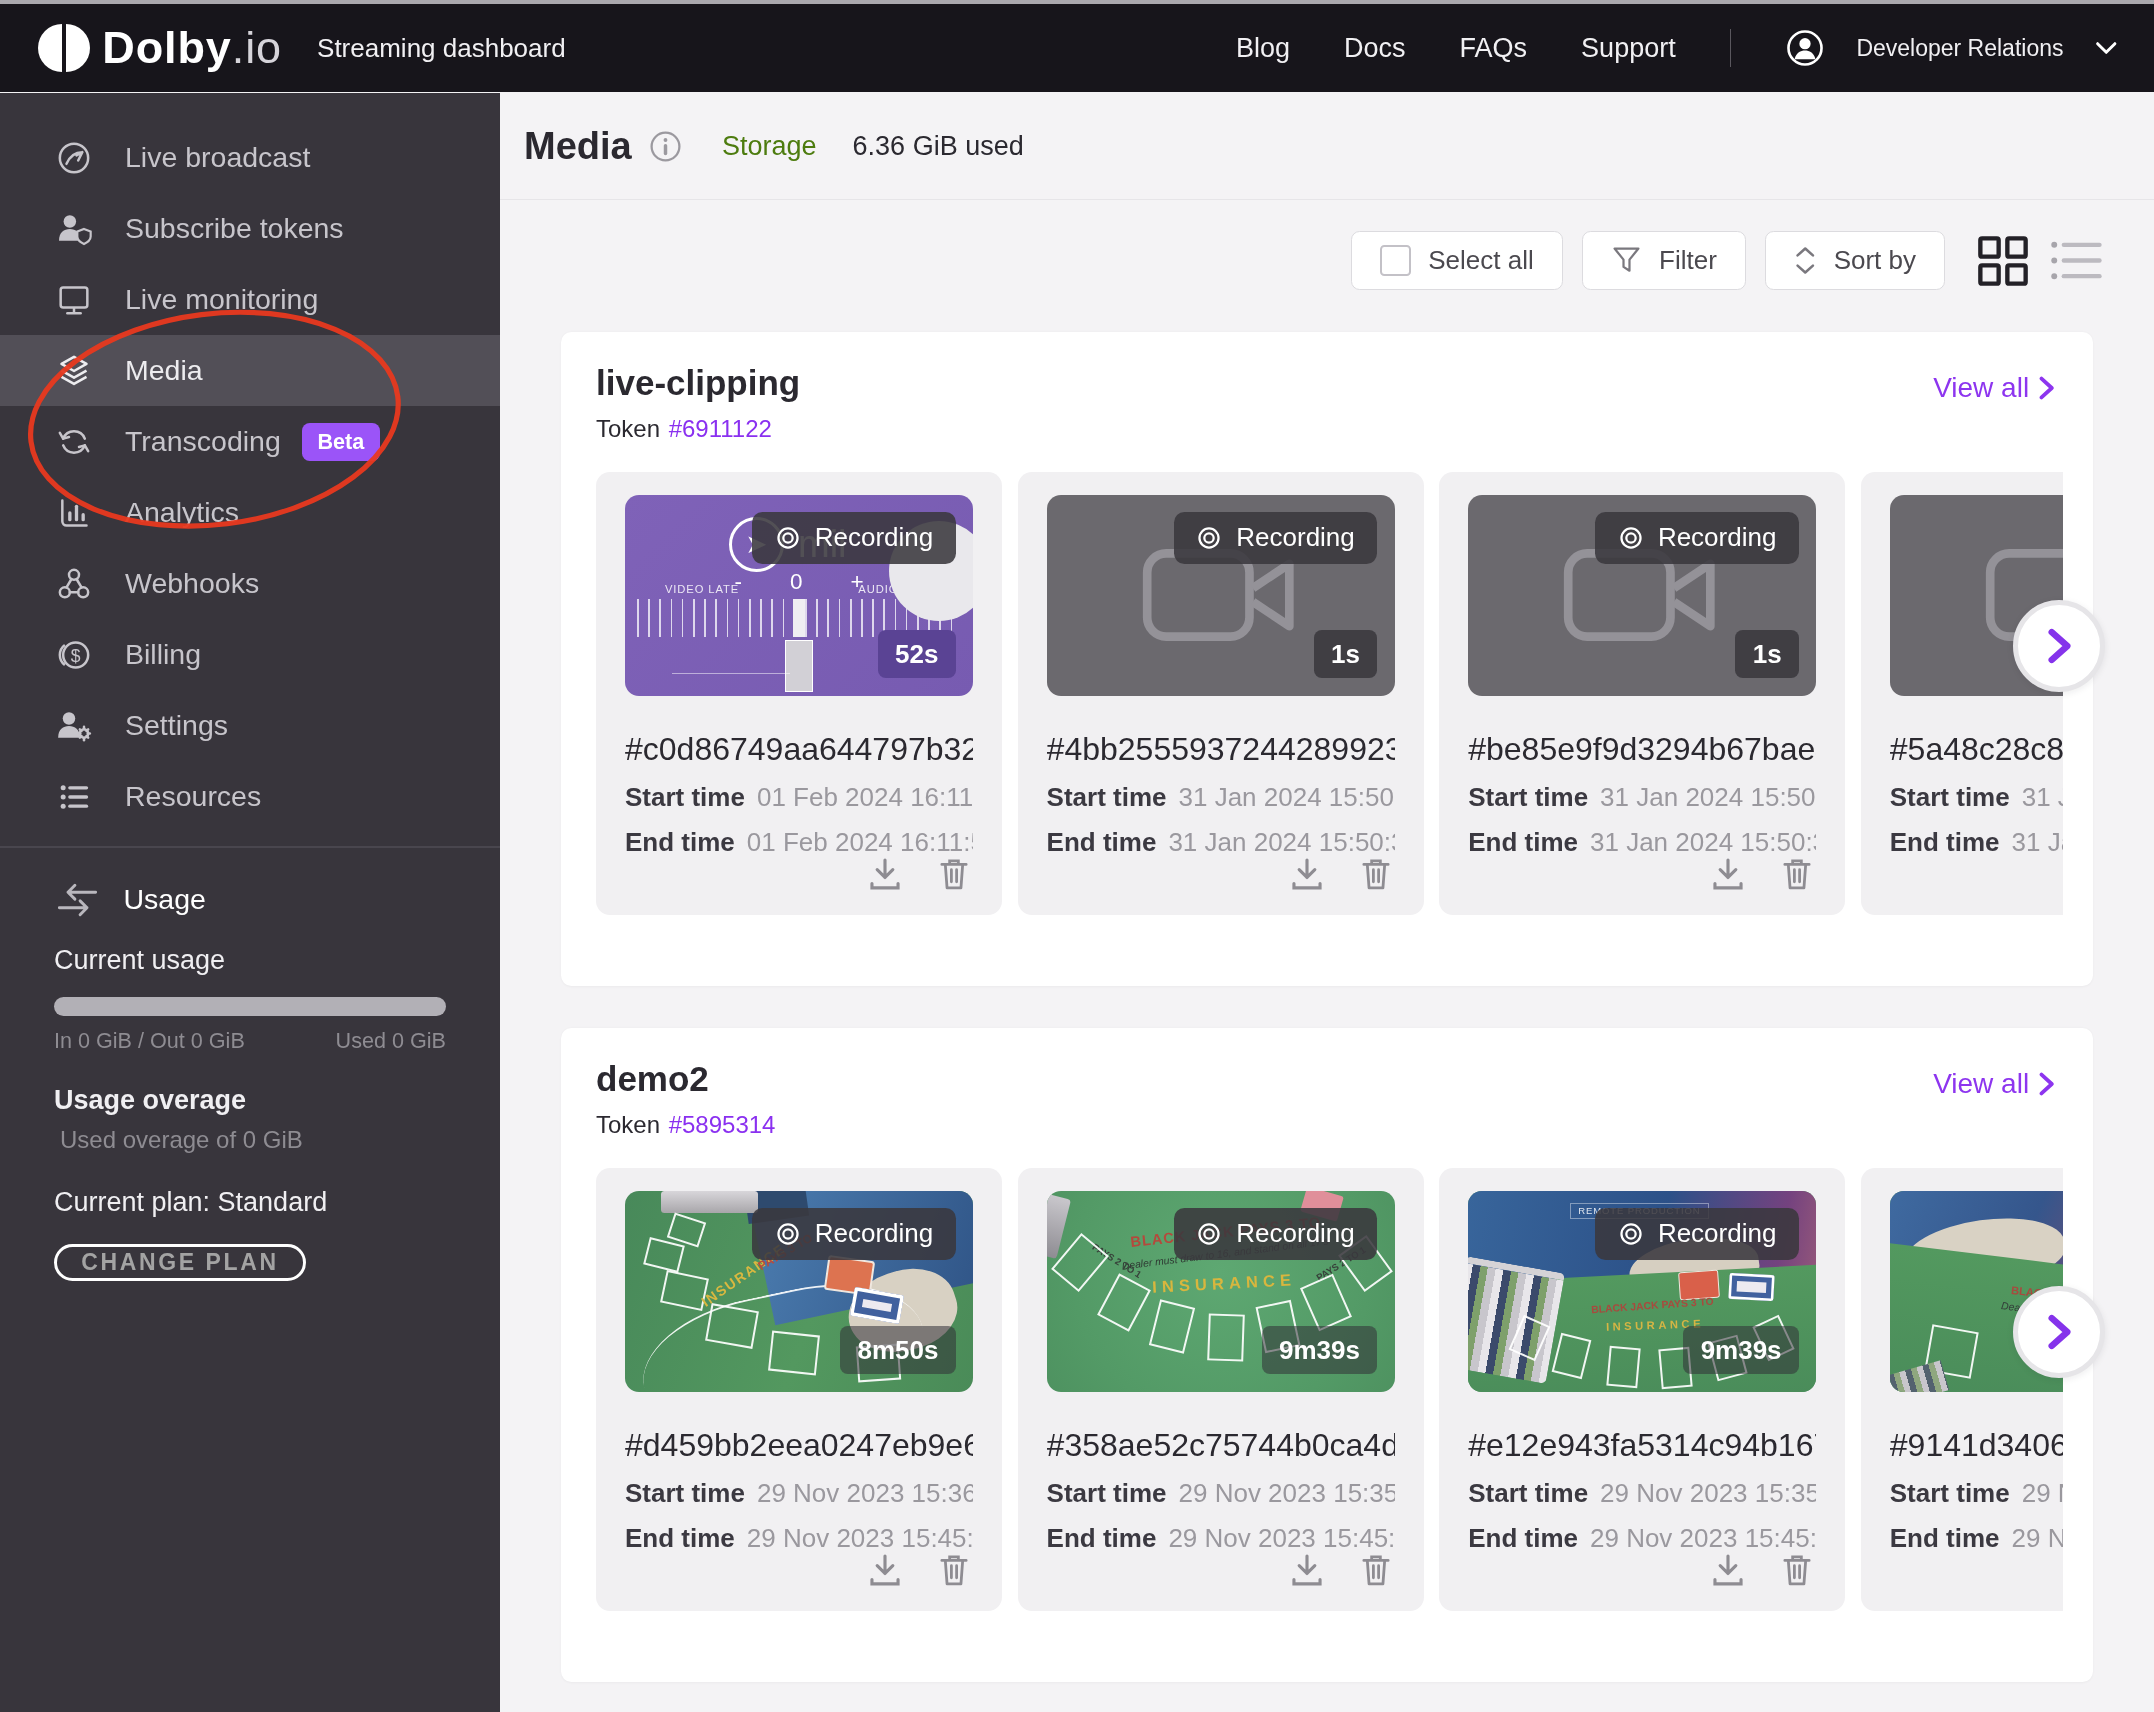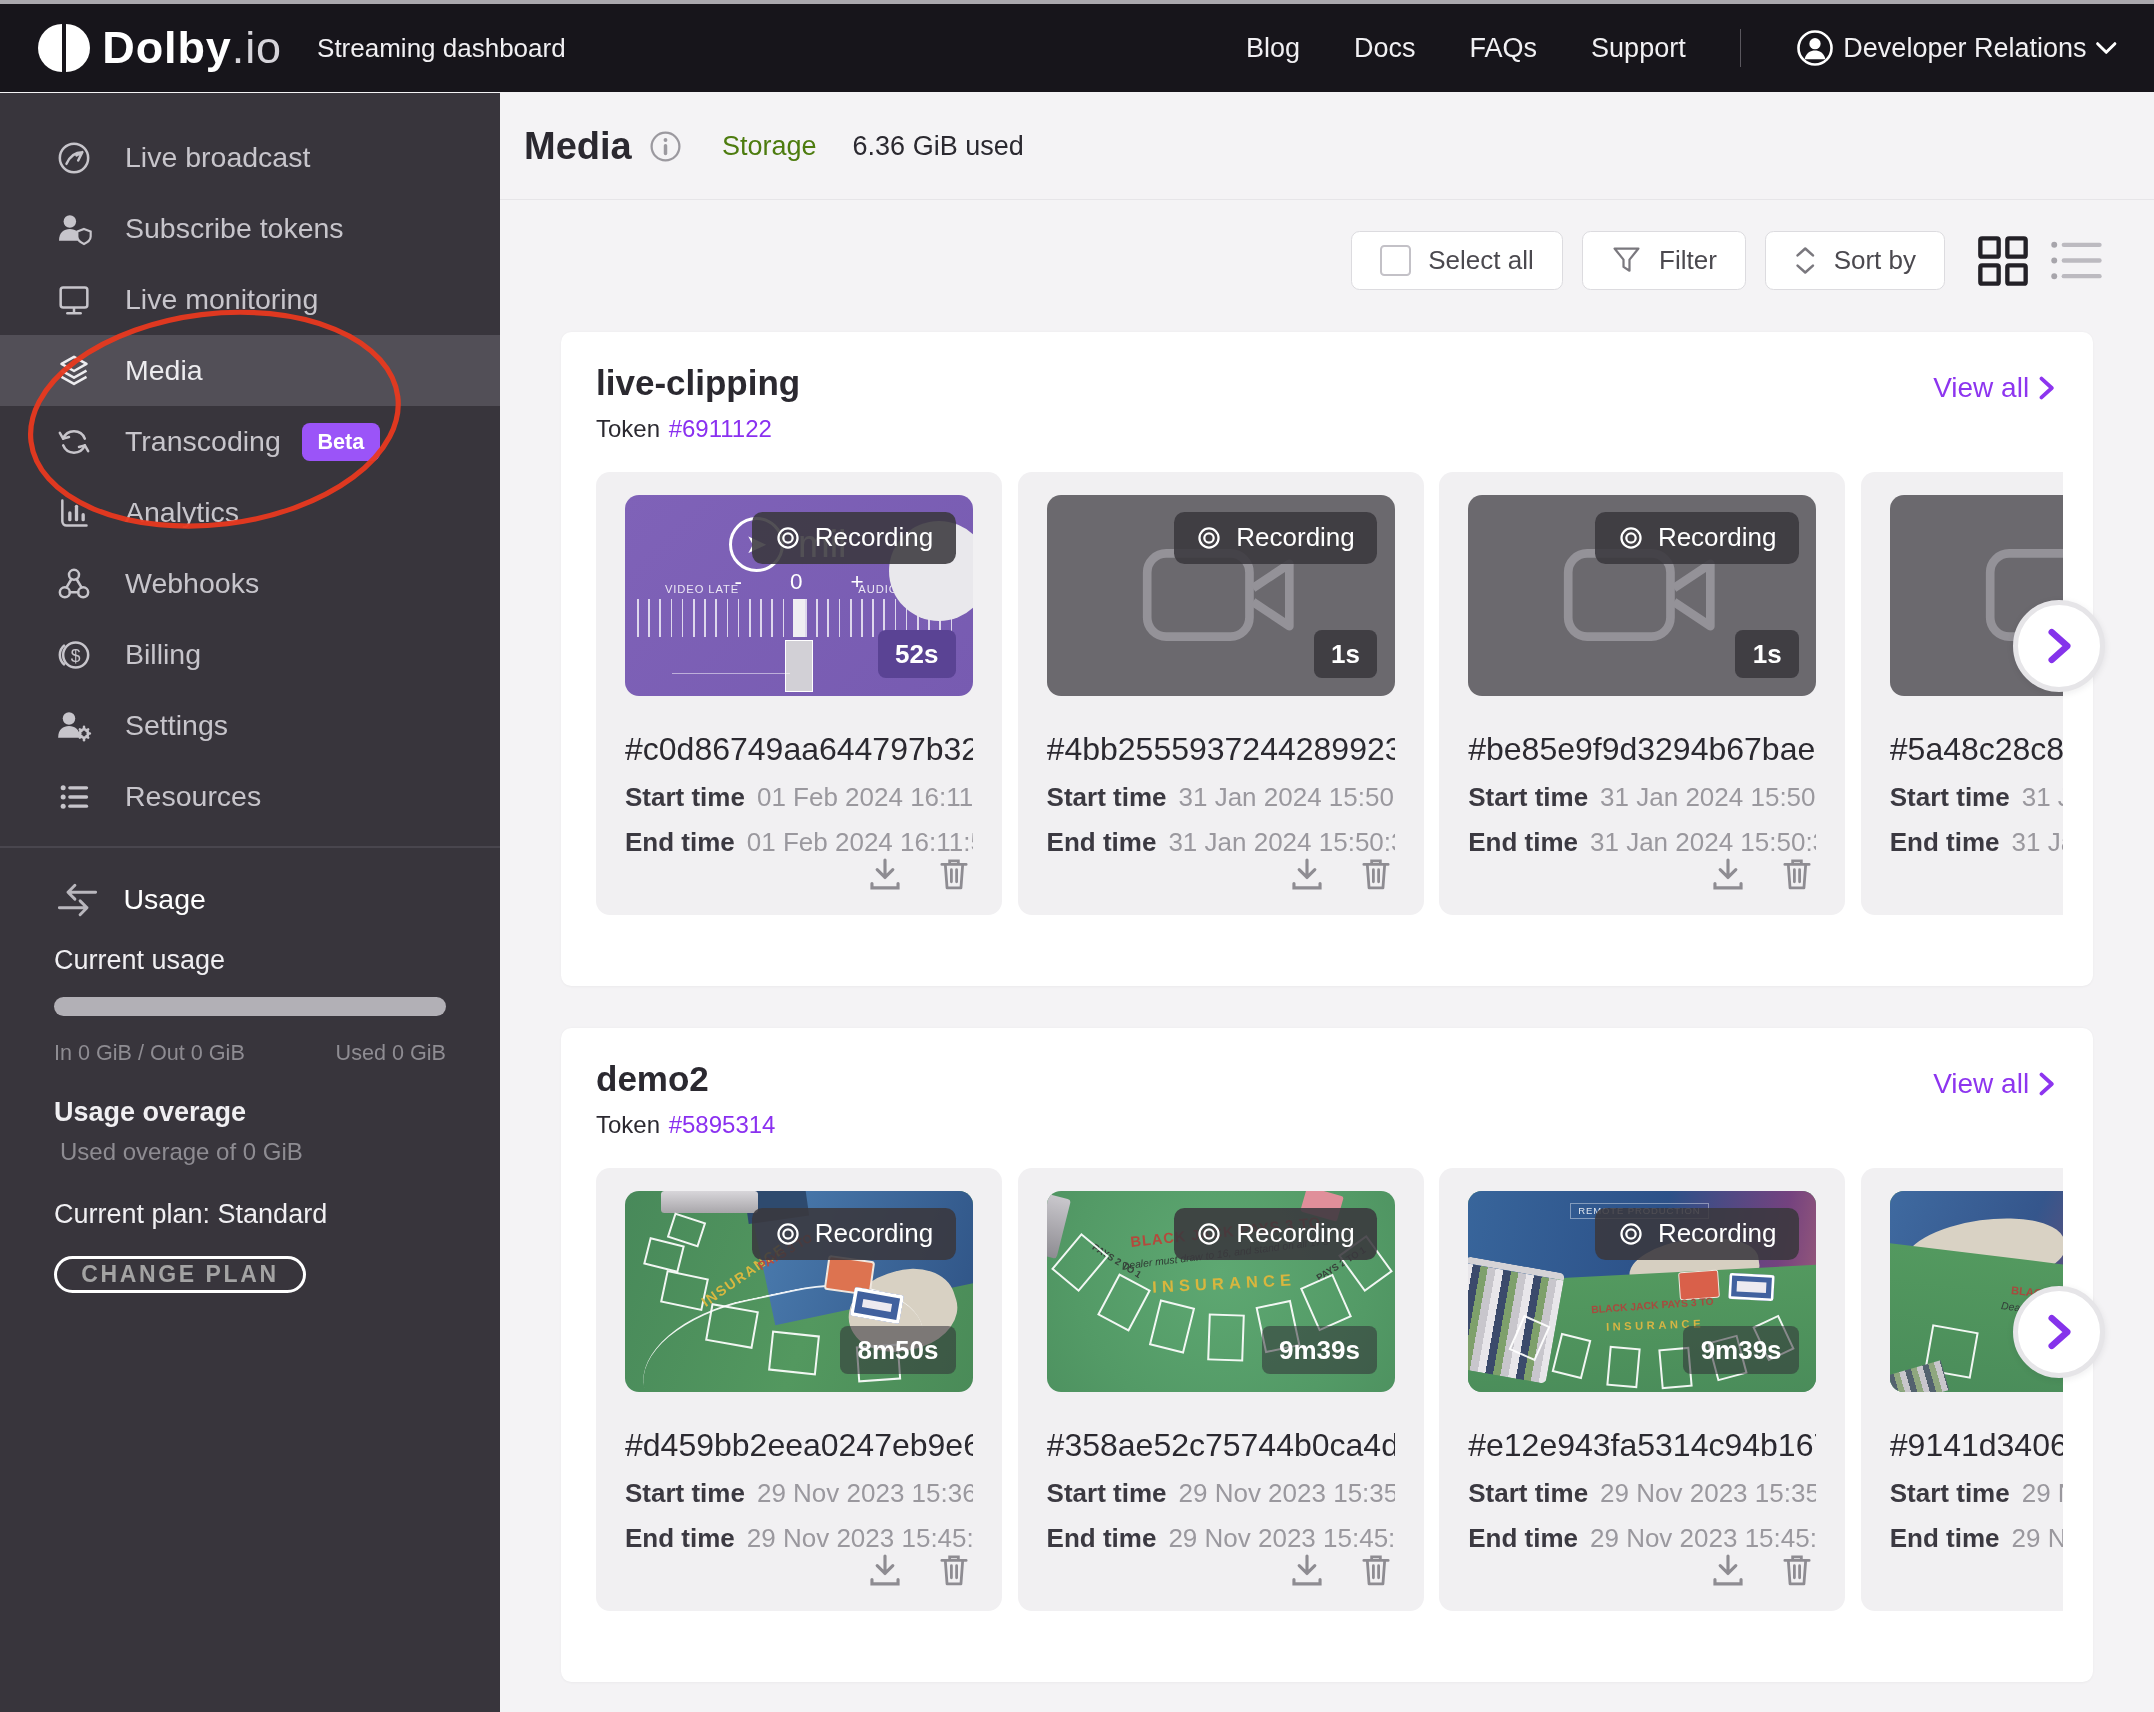--- a/index.html
+++ b/index.html
@@ -15,37 +15,37 @@
   .logo-dd { display:flex; gap:4.3px; }
   .logo-dd span { display:block; width:24px; height:48px; background:#fff; }
   .logo-dd .dl { border-radius:24px 0 0 24px; }
   .logo-dd .dr { border-radius:0 24px 24px 0; }
   .logo-text { font-size:45px; color:#fff; font-weight:600; letter-spacing:0.9px; }
   .logo-text .io { font-weight:300; color:#d6d4da; }
   .topbar-sub { margin-left:35px; color:#f1f0f3; font-size:26px; font-weight:400; }
   .topnav { margin-left:auto; display:flex; align-items:center; gap:54px; }
   .topnav .lnk { color:#f1f0f3; font-size:27px; cursor:pointer; }
   .topnav-div { width:1.7px; height:38px; background:#5a575e; }
-  .account { display:flex; align-items:center; gap:8px; color:#f1f0f3; font-size:27px; }
+  .account { display:flex; align-items:center; gap:31px; color:#f1f0f3; font-size:23px; }
 
   
   .sidebar { position:absolute; top:93px; left:0; width:500px; bottom:0; background:#38353c; z-index:2; }
   .nav { padding-top:29px; }
   .nav-item { height:71px; display:flex; align-items:center; padding-left:54px; color:#c7c5cb;
               font-size:28.5px; cursor:pointer; }
   .nav-item .nicon { width:40px; height:40px; margin-right:31px; flex:0 0 40px; display:flex; align-items:center; }
   .nav-item.active { background:#524f57; color:#edecef; }
   .beta-badge { margin-left:21px; background:#9b54f8; color:#fff; font-size:21.6px; font-weight:700;
                 padding:6px 15.6px; border-radius:7.8px; }
   .side-div { height:1.7px; background:#49464e; margin-top:14px; }
   .usage-block { padding:33px 54px 0 54px; }
   .usage-head { display:flex; align-items:center; gap:22.5px; color:#fff; font-size:28.5px; }
   .usage-label { margin-top:26px; color:#f0eff2; font-size:27px; }
   .usage-bar { margin-top:21px; height:19px; border-radius:9.5px; background:#b2b0b6; }
-  .usage-caps { margin-top:24px; display:flex; justify-content:space-between; color:#8e8c92; font-size:21.6px; }
+  .usage-caps { margin-top:12px; display:flex; justify-content:space-between; color:#8e8c92; font-size:21.6px; }
   .usage-overage-title { margin-top:31px; color:#f0eff2; font-size:27px; font-weight:600; }
   .usage-overage-text { margin-top:10.4px; color:#8e8c92; font-size:24px;margin-left:6px; }
   .usage-plan { margin-top:33px; color:#f0eff2; font-size:27px; }
   .change-plan { margin-top:26px; width:252px; height:37px; border:3.5px solid #fff; border-radius:35px;
                  display:flex; align-items:center; justify-content:center; color:#a3a3a3; font-size:23px;
                  font-weight:700; letter-spacing:2.6px; cursor:pointer; background:transparent; }
 
   
   .main { position:absolute; left:500px; top:93px; right:0; bottom:0; background:#f4f3f5; }
   .page-header { height:107px; display:flex; align-items:center; padding-left:24px; border-bottom:1.7px solid #e6e5e8; }

